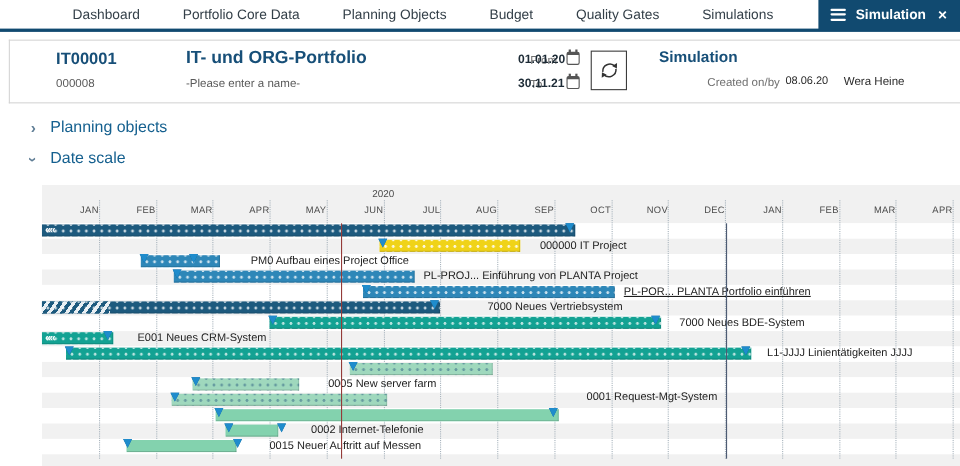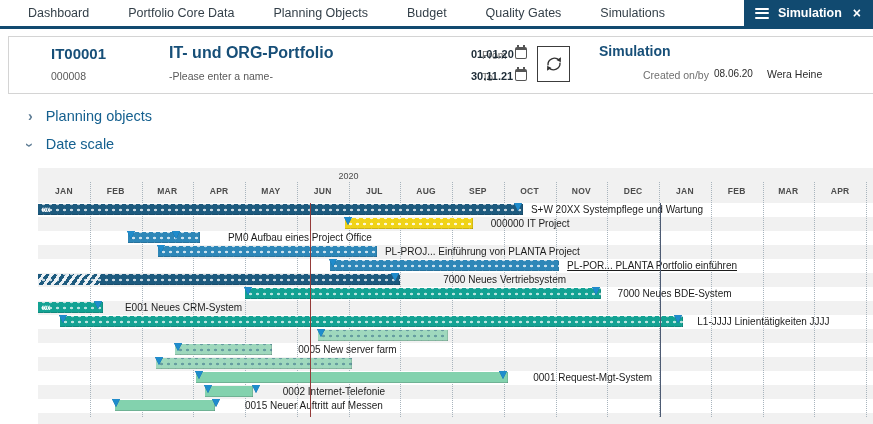--- a/index.html
+++ b/index.html
@@ -1,21 +1,21 @@
 <!DOCTYPE html>
 <html><head>
 <meta charset="utf-8">
 <style>
   * { margin:0; padding:0; box-sizing:border-box; }
   html,body { width:873px; height:424px; overflow:hidden; background:#fff;
               font-family:"Liberation Sans", sans-serif; }
 
   
   .topnav { position:absolute; left:0; top:0; width:873px; height:29px; background:#fff;
-            border-bottom:3px solid #114a70; display:flex; align-items:center; }
+            border-bottom:3px solid #114a70; display:flex; align-items:center;padding-left:38px; }
   .nav-items { display:flex; align-items:center; gap:39px; padding-left:28px; height:29px; }
   .nav-item { font-size:12.5px; color:#333f48; white-space:nowrap; cursor:pointer; }
   .active-tab { margin-left:auto; height:29px; background:#114a70; color:#fff;
                 display:flex; align-items:center; gap:9px; padding:0 12px 0 11px; }
   .burger { display:inline-flex; flex-direction:column; gap:2.5px; width:14px; }
   .burger i { display:block; height:2px; background:#fff; border-radius:1px; }
   .active-tab .tab-label { font-size:12.5px; font-weight:bold; }
   .active-tab .close { font-size:14px; font-weight:bold; margin-left:2px; cursor:pointer; line-height:1; }
 
   
@@ -45,21 +45,21 @@
   .section { position:absolute; left:28px; display:flex; align-items:center; gap:13px; cursor:pointer; }
   .sec-po { top:108px; } .sec-ds { top:136px; }
   .sec-chev { color:#5f7d95; font-size:14px; font-weight:bold; display:inline-block; line-height:1; }
   .sec-chev.open { transform:rotate(90deg) translateX(1px); }
   .sec-label { font-size:14.5px; color:#15608f; }
 
   
   .gantt { position:absolute; left:38px; top:168px; width:835px; height:256px; background:#fff; overflow:hidden; }
   .g-head { position:absolute; left:0; top:0; width:835px; height:35px; background:#f1f1f1; }
   .g-year { position:absolute; top:3px; width:60px; text-align:center; font-size:9px; color:#4c4c4c; }
-  .g-month { position:absolute; top:18px; height:12px; text-align:center; font-size:8.5px; font-weight:bold;
+  .g-month { position:absolute; top:18px; height:12px; text-align:right; font-size:8.5px; font-weight:normal;
              color:#4c4c4c; letter-spacing:.3px; }
   .g-stripe { position:absolute; left:0; width:835px; height:14px; background:#fff; }
   .g-stripe.alt { background:#f1f1f1; }
   .g-grid { position:absolute; top:14px; width:0; border-left:1px dotted #a8b4bd; }
   .g-bar { position:absolute; height:11px; box-shadow: inset 0 -1px rgba(0,0,0,.15), inset -1px 0 rgba(0,0,0,.12); }
   .g-bar.dots::after { content:""; position:absolute; inset:0;
       background-image:radial-gradient(circle, var(--dot) 1.1px, transparent 1.6px);
       background-size:7px 6px; background-position:2px 60%; }
   .g-hatch { position:absolute; left:0; top:0; height:11px;
       background:repeating-linear-gradient(125deg, #1d5a7e 0 3.5px, #e9eff3 3.5px 6.5px); }
@@ -180,21 +180,20 @@
     <div class="g-grid" style="left: 569.25px; height: 235px;"></div>
     <div class="g-grid" style="left: 621px; height: 235px;"></div>
     <div class="g-grid" style="left: 672.75px; height: 235px;"></div>
     <div class="g-grid" style="left: 724.5px; height: 235px;"></div>
     <div class="g-grid" style="left: 776.25px; height: 235px;"></div>
     <div class="g-grid" style="left: 828px; height: 235px;"></div>
     <div class="g-bar dots" style="left: 0px; top: 36px; width: 484.897px; background: rgb(29, 90, 126); --dot: rgba(255,255,255,.75); z-index: 2;">
       <div class="g-chev">««</div>
     </div>
     <div class="g-ms" style="left: 475.897px; top: 35px;"></div>
-    <div class="g-label" style="left: 492.897px; top: 36px;">S+W 20XX Systempflege und Wartung</div>
     <div class="g-bar dots" style="left: 306.877px; top: 50px; width: 128.34px; background: rgb(240, 211, 24); --dot: rgba(255,255,255,.85); z-index: 2;"></div>
     <div class="g-ms" style="left: 305.877px; top: 49px;"></div>
     <div class="g-label" style="left: 452.812px; top: 50px;">000000 IT Project</div>
     <div class="g-bar dots" style="left: 90.045px; top: 64px; width: 71.9325px; background: rgb(46, 135, 184); --dot: rgba(255,255,255,.75); z-index: 2;"></div>
     <div class="g-ms" style="left: 89.045px; top: 63px;"></div>
     <div class="g-ms" style="left: 134.067px; top: 63px;"></div>
     <div class="g-label" style="left: 189.922px; top: 64px;">PM0  Aufbau eines Project Office</div>
     <div class="g-bar dots" style="left: 120.06px; top: 78px; width: 218.902px; background: rgb(46, 135, 184); --dot: rgba(255,255,255,.75); z-index: 2;"></div>
     <div class="g-ms" style="left: 119.06px; top: 77px;"></div>
     <div class="g-label" style="left: 346.962px; top: 78px;">PL-PROJ...  Einführung von PLANTA Project</div>
@@ -222,21 +221,21 @@
     <div class="g-bar dots" style="left: 279.967px; top: 162px; width: 129.892px; background: rgb(159, 216, 189); --dot: rgba(45,95,130,.5); z-index: 2;"></div>
     <div class="g-ms" style="left: 278.967px; top: 161px;"></div>
     <div class="g-bar dots" style="left: 137.137px; top: 176px; width: 96.7725px; background: rgb(159, 216, 189); --dot: rgba(45,95,130,.5); z-index: 2;"></div>
     <div class="g-ms" style="left: 136.137px; top: 175px;"></div>
     <div class="g-label" style="left: 260.303px; top: 176px;">0005 New server farm</div>
     <div class="g-bar dots" style="left: 117.99px; top: 190px; width: 196.132px; background: rgb(159, 216, 189); --dot: rgba(45,95,130,.5); z-index: 2;"></div>
     <div class="g-ms" style="left: 116.99px; top: 189px;"></div>
     <div class="g-bar" style="left: 157.837px; top: 204px; width: 312.053px; background: rgb(131, 210, 174); --dot: rgba(255,255,255,.7); z-index: 2;"></div>
     <div class="g-ms" style="left: 156.837px; top: 203px;"></div>
     <div class="g-ms" style="left: 460.89px; top: 203px;"></div>
-    <div class="g-label" style="left: 495.248px; top: 204px; text-align: right;">0001 Request-Mgt-System</div>
+    <div class="g-label" style="left: 495.248px; top: 188px; text-align: right;">0001 Request-Mgt-System</div>
     <div class="g-bar" style="left: 167.153px; top: 218px; width: 47.61px; background: rgb(131, 210, 174); --dot: rgba(255,255,255,.7); z-index: 2;"></div>
     <div class="g-ms" style="left: 166.153px; top: 217px;"></div>
     <div class="g-ms" style="left: 213.903px; top: 217px;"></div>
     <div class="g-label" style="left: 244.778px; top: 218px;">0002 Internet-Telefonie</div>
     <div class="g-bar" style="left: 77.1075px; top: 232px; width: 99.8775px; background: rgb(131, 210, 174); --dot: rgba(255,255,255,.7); z-index: 2;"></div>
     <div class="g-ms" style="left: 74.0375px; top: 231px;"></div>
     <div class="g-ms" style="left: 174.055px; top: 231px;"></div>
     <div class="g-label" style="left: 207px; top: 232px;">0015 Neuer Auftritt auf Messen</div>
     <div class="g-vline" style="left: 272.205px; height: 214px; border-left: 1.5px solid rgb(148, 59, 57);"></div>
     <div class="g-vline" style="left: 622.035px; height: 214px; border-left: 1.5px solid rgb(77, 91, 115);"></div>

